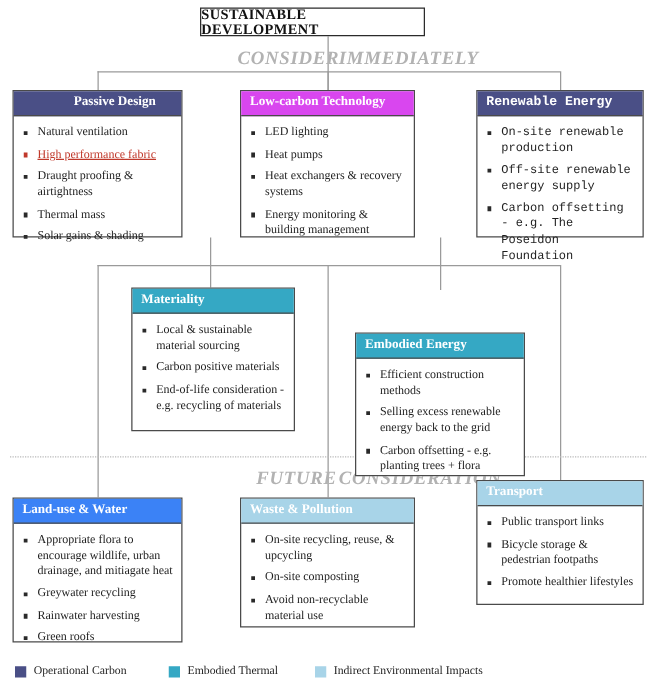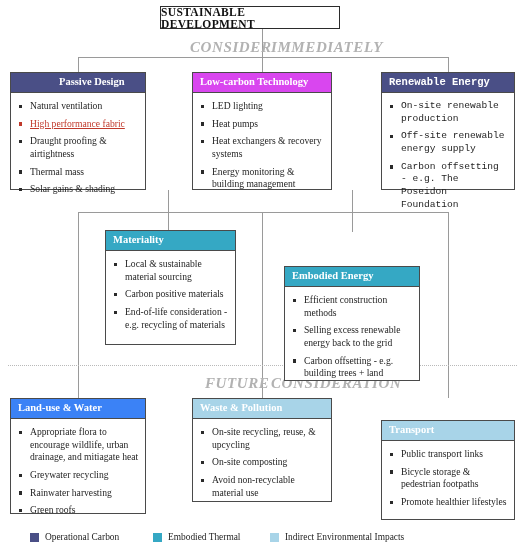--- a/index.html
+++ b/index.html
@@ -65,21 +65,21 @@
     width:3.4px;height:3.4px;background:#2a2a2a;
   }
   .card li.link{color:#c0392b;}
   .card li.link .txt{
     color:#c0392b;text-decoration:underline;
   }
   .card li.link .bul{background:#c0392b;}
 
   
   #legend{
-    position:absolute;left:18px;top:528px;width:432px;height:22px;text-decoration:underline;
+    position:absolute;left:0;top:528px;width:432px;height:22px;text-decoration:underline;
   }
   .lg-item{position:absolute;display:flex;align-items:center;gap:6px;}
   .lg-sw{width:9px;height:9px;display:block;}
   .lg-tx{font-size:9.4px;color:#1e1e1e;white-space:nowrap;}
 </style>
 </head>
 <body>
 
 <div id="root">
 
@@ -145,21 +145,21 @@
         <li><span class="bul"></span><span class="txt">Carbon positive materials</span></li>
         <li><span class="bul"></span><span class="txt">End-of-life consideration - e.g. recycling of materials</span></li>
       </ul>
   </div>
 
   <div class="card" style="left:284px;top:230px;width:136px;height:115px;margin-top:36px;">
     <div class="hdr" style="background: rgb(53, 168, 196);">Embodied Energy</div>
     <ul>
         <li><span class="bul"></span><span class="txt">Efficient construction methods</span></li>
         <li><span class="bul"></span><span class="txt">Selling excess renewable energy back to the grid</span></li>
-        <li><span class="bul"></span><span class="txt">Carbon offsetting - e.g. building trees + land</span></li>
+        <li><span class="bul"></span><span class="txt">Carbon offsetting - e.g. planting trees + flora</span></li>
       </ul>
   </div>
 
   <div class="card" style="left:10px;top:398px;width:136px;height:116px;">
     <div class="hdr" style="background: #3b82f6;">Land-use &amp; Water</div>
     <ul>
         <li><span class="bul"></span><span class="txt">Appropriate flora to encourage wildlife, urban drainage, and mitiagate heat</span></li>
         <li><span class="bul"></span><span class="txt">Greywater recycling</span></li>
         <li><span class="bul"></span><span class="txt">Rainwater harvesting</span></li>
         <li><span class="bul"></span><span class="txt">Green roofs</span></li>
@@ -168,21 +168,21 @@
 
   <div class="card" style="left:192px;top:398px;width:140px;height:104px;">
     <div class="hdr" style="background: rgb(168, 212, 232);">Waste &amp; Pollution</div>
     <ul>
         <li><span class="bul"></span><span class="txt">On-site recycling, reuse, &amp; upcycling</span></li>
         <li><span class="bul"></span><span class="txt">On-site composting</span></li>
         <li><span class="bul"></span><span class="txt">Avoid non-recyclable material use</span></li>
       </ul>
   </div>
 
-  <div class="card" style="left:381px;top:420px;width:134px;height:100px;">
+  <div class="card" style="left:381px;top:384px;width:134px;height:100px;">
     <div class="hdr" style="background: rgb(168, 212, 232);">Transport</div>
     <ul>
         <li><span class="bul"></span><span class="txt">Public transport links</span></li>
         <li><span class="bul"></span><span class="txt">Bicycle storage &amp; pedestrian footpaths</span></li>
         <li><span class="bul"></span><span class="txt">Promote healthier lifestyles</span></li>
       </ul>
   </div>
 
   <div id="legend">
     <div class="lg-item" style="left:12px;top:4px;">

